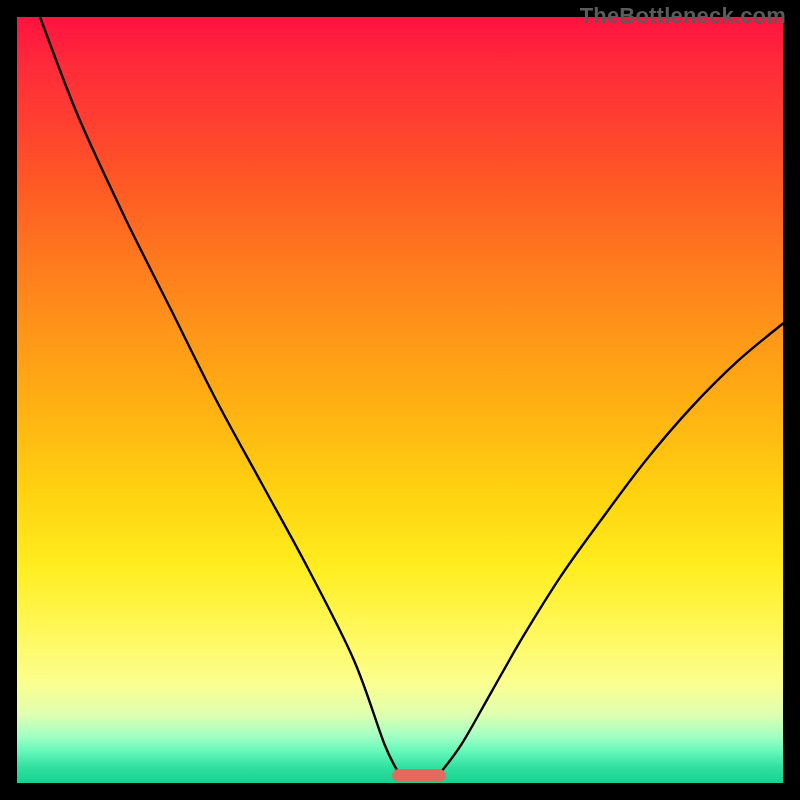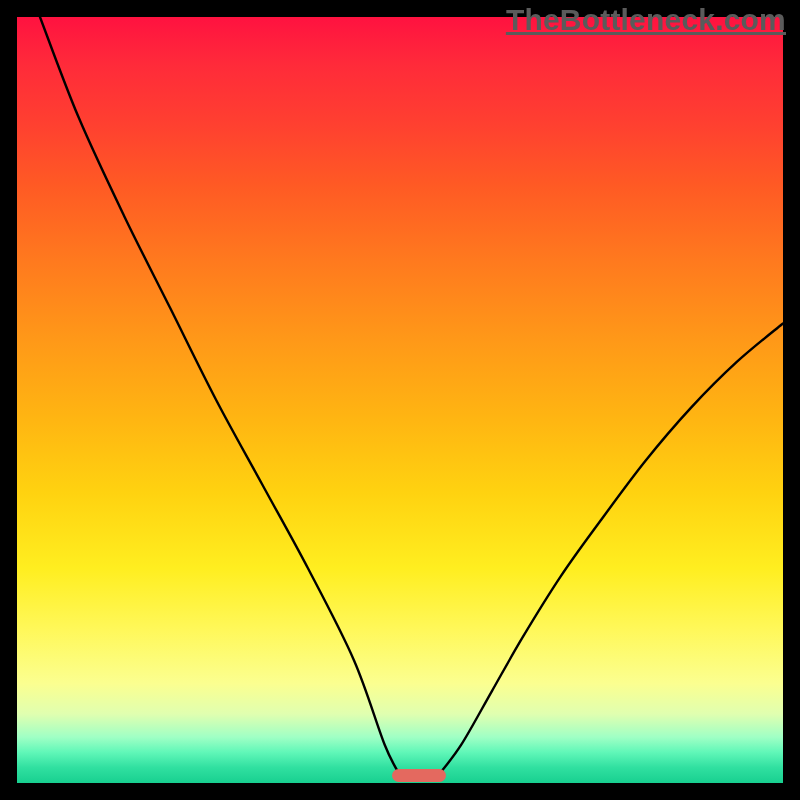--- a/index.html
+++ b/index.html
@@ -41,26 +41,25 @@
       #a0ffc5 94%,
       #60f7b8 96%,
       #30e0a0 98%,
       #18d090 100%
     );
   }
   .watermark {
     position: absolute;
     top: 3px;
     right: 14px;
-    font-size: 30px;
+    font-size: 22px;
     font-weight: 600;
     color: #5b5b5b;
     letter-spacing: 0.2px;
     font-family: Arial, Helvetica, sans-serif;
-    text-decoration: underline;
   }
   svg.curve {
     position: absolute;
     left: 0;
     top: 0;
     width: 766px;
     height: 766px;
     pointer-events: none;
   }
   .marker {

